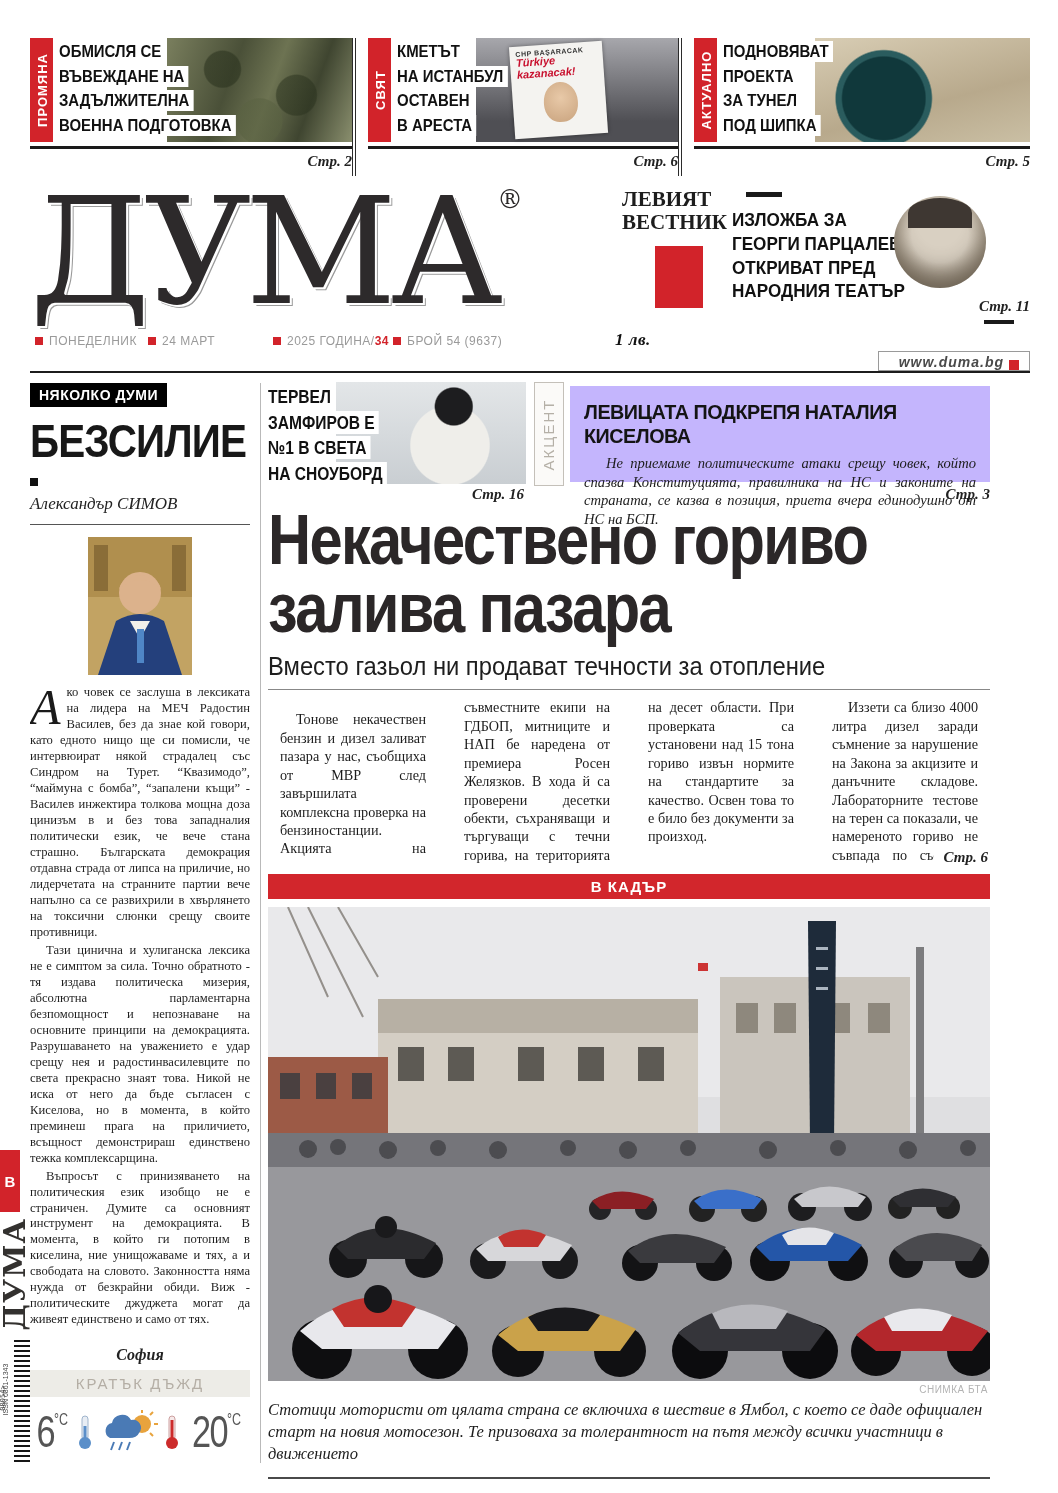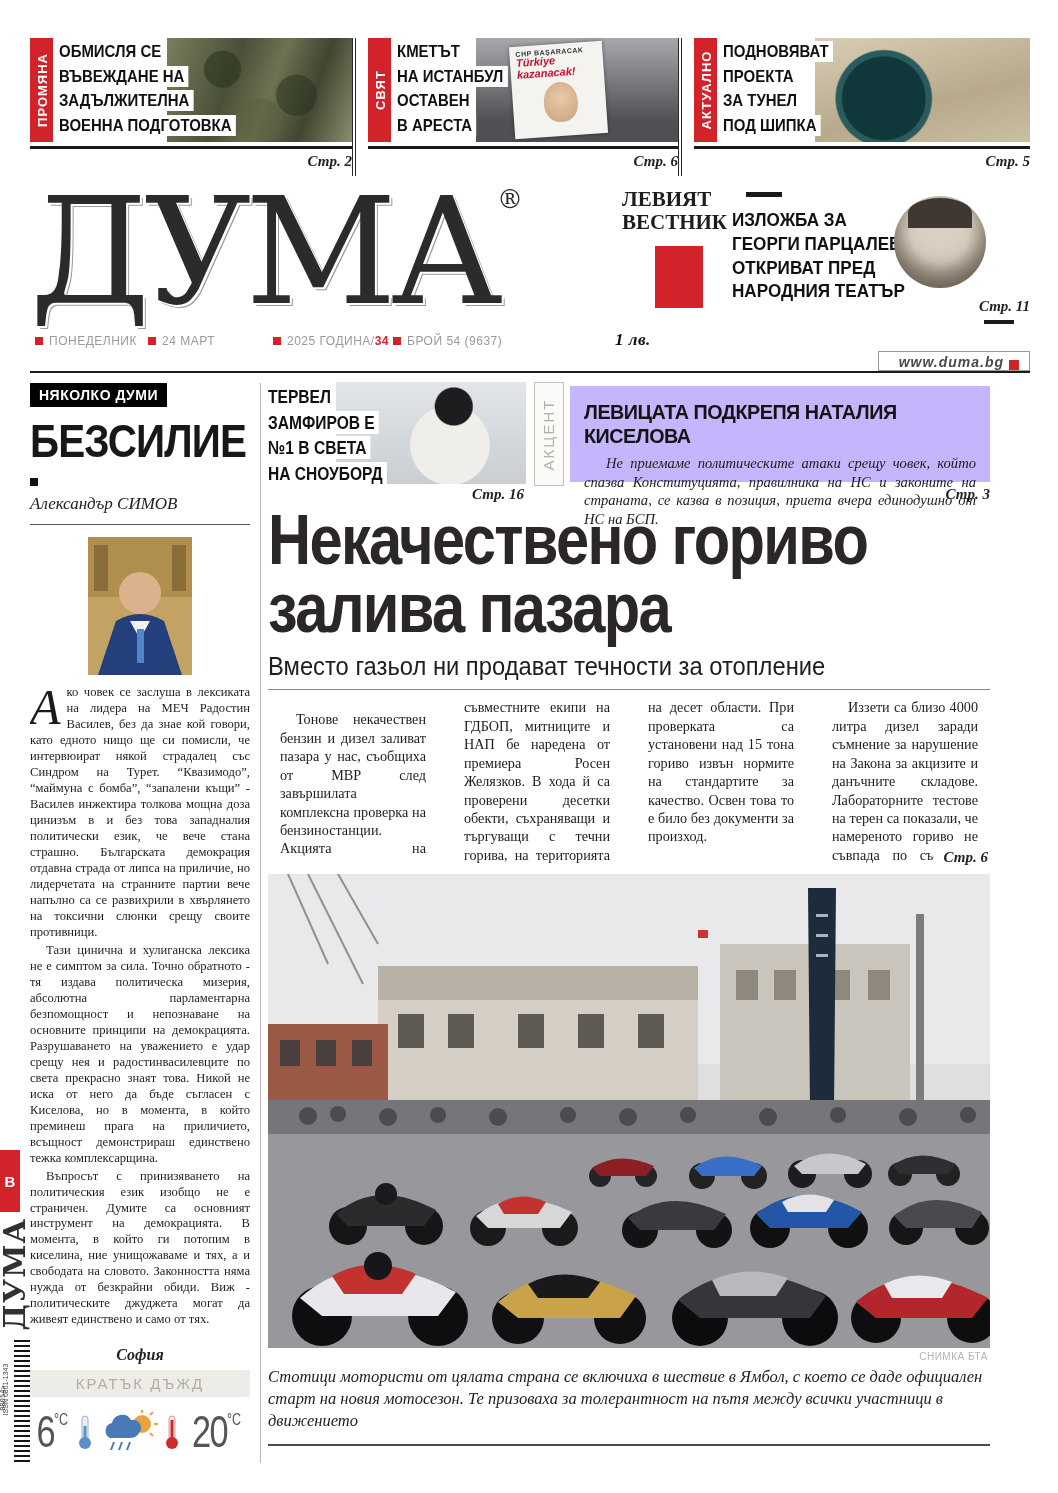--- a/index.html
+++ b/index.html
@@ -361,20 +361,23 @@
     <div class="lead-sub">Вместо газьол ни продават течности за отопление</div>
     <div class="lead-rule"></div>
     <div class="art-body">
       <div class="art-cols">
         <p>Тонове некачествен бензин и дизел заливат пазара у нас, съобщиха от МВР след завършилата комплексна проверка на бензиностанции. Акцията на съвместните екипи на ГДБОП, митниците и НАП бе наредена от премиера Росен Желязков. В хода й са проверени десетки обекти, съхраняващи и търгуващи с течни горива, на територията на десет области. При проверката са установени над 15 тона гориво извън нормите на стандартите за качество. Освен това то е било без документи за произход.</p>
         <p>Иззети са близо 4000 литра дизел заради съмнение за нарушение на Закона за акцизите и данъчните складове. Лабораторните тестове на терен са показали, че намереното гориво не съвпада по състав с описаното в представените по време на проверката акцизни документи. Според тях гориво за отопление е предлагано на пазара като газьол, а то не може да бъде продавано поради високото съдържание на сяра. Близо 10 000 литра некачествен бензин и дизел са изтеглени от пазара, уточняват от МВР.</p>
       </div>
       <div class="art-page">Стр. 6</div>
     </div>
 
+    <div class="kadr-bar">
+        <span>В КАДЪР</span>
+      </div>
 
     <svg class="big-photo" viewBox="0 0 722 474" preserveAspectRatio="none">
       <rect width="722" height="474" fill="#dfdfe1"></rect>
       <rect width="722" height="190" fill="#e9e9eb"></rect>
       <g stroke="#6f6a62" stroke-width="2" fill="none" opacity=".7">
         <path d="M20 0 L60 90 M40 0 L95 110 M70 0 L110 70"></path>
       </g>
       <rect x="110" y="92" width="320" height="140" fill="#d4cec4"></rect>
       <rect x="110" y="92" width="320" height="34" fill="#b7b0a4"></rect>
       <g fill="#5d5a54">

